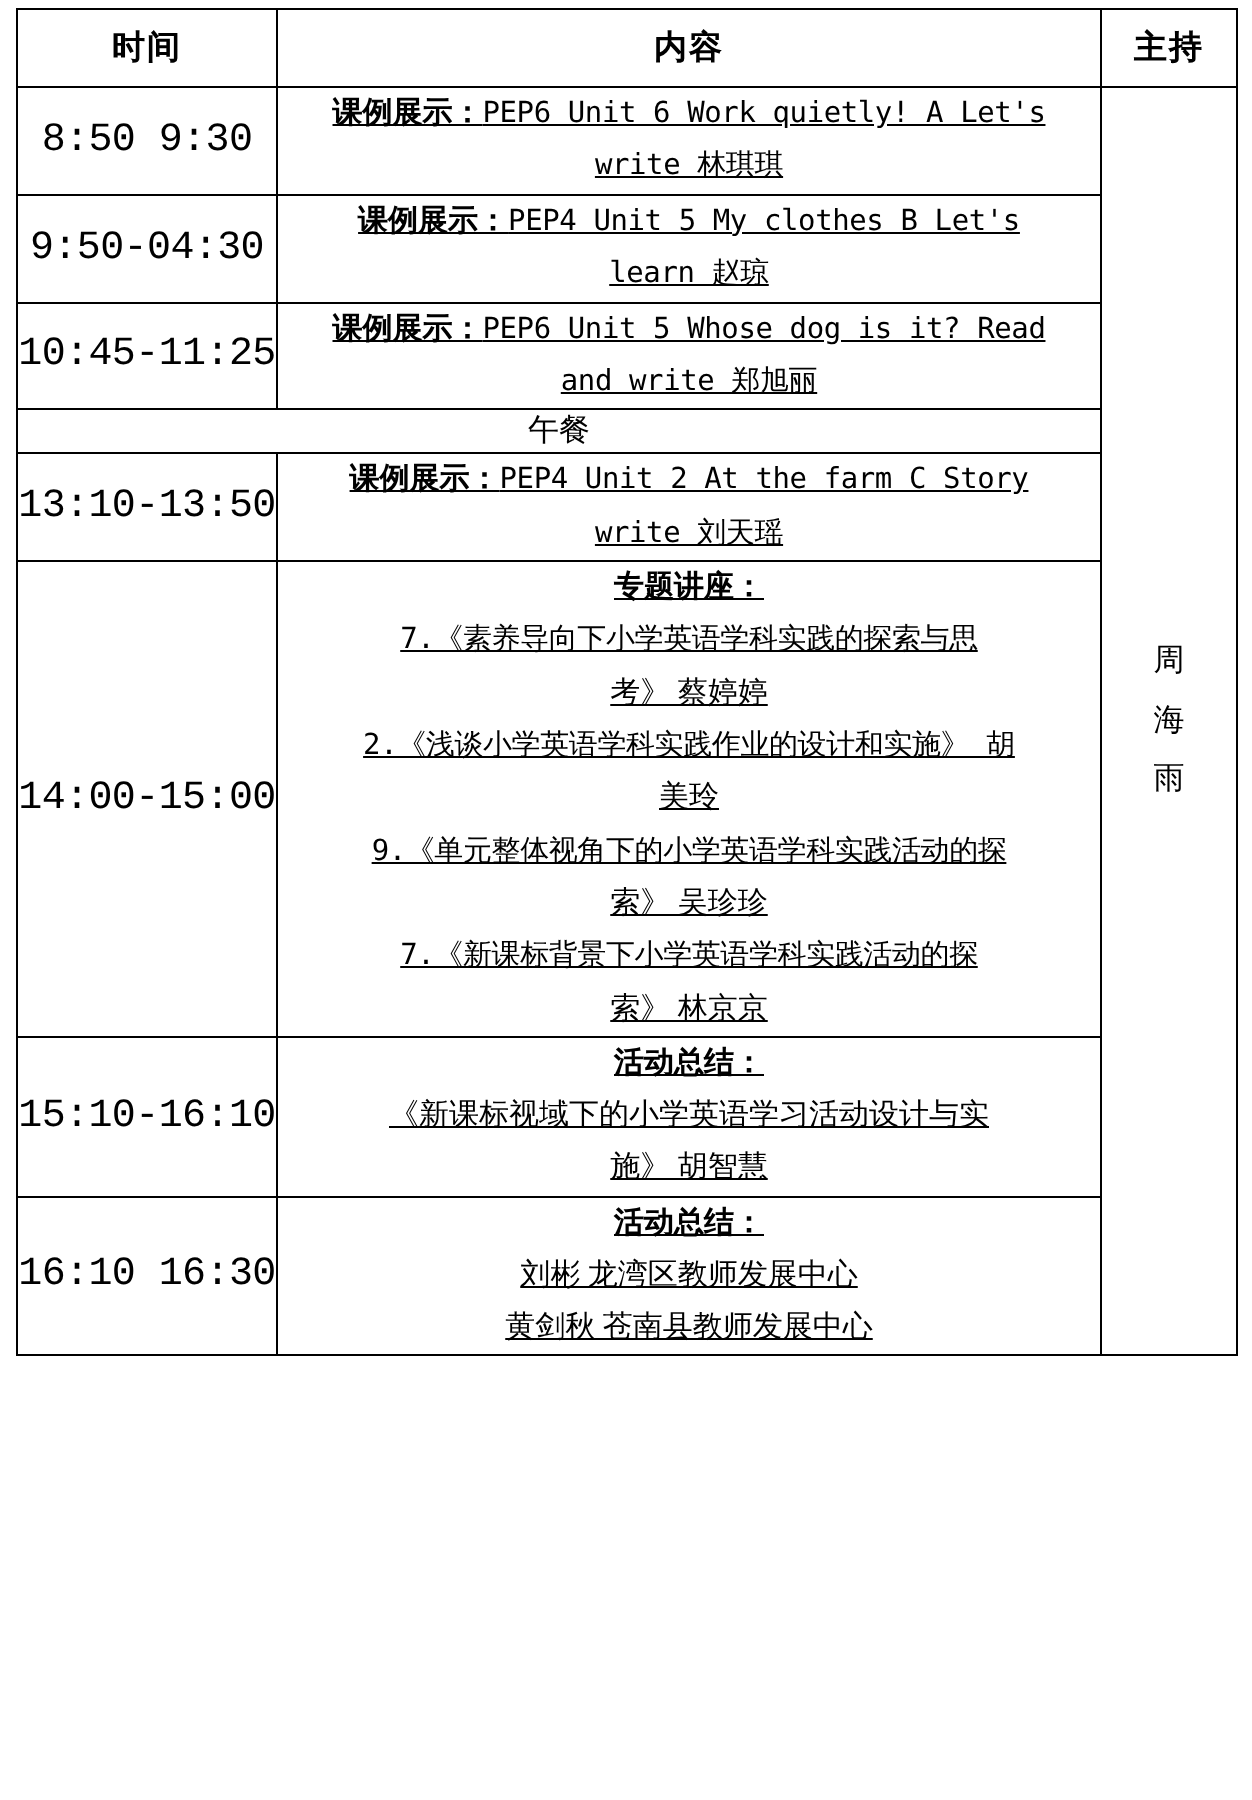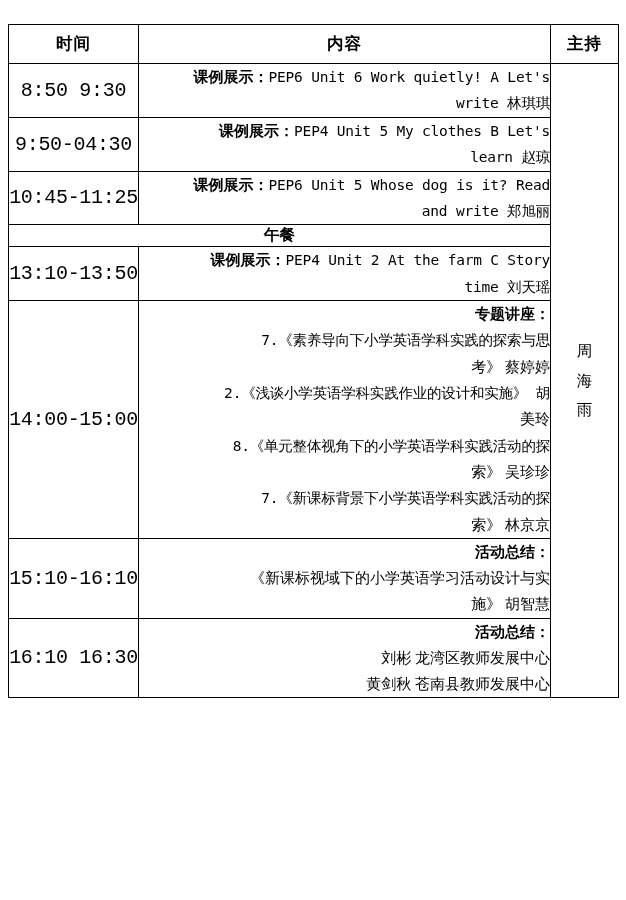--- a/index.html
+++ b/index.html
@@ -17,21 +17,20 @@
   .sheet {
     width: 626px;
     height: 900px;
     box-sizing: border-box;
     padding: 4px 8px 0 8px;
   }
   table.schedule {
     width: 610px;
     border-collapse: collapse;
     table-layout: fixed;
-    margin-top: 20px;
   }
   table.schedule td, table.schedule th {
     border: 1px solid #000000;
     vertical-align: middle;
     padding: 0;
   }
   col.c-time { width: 130px; }
   col.c-content { width: 412px; }
   col.c-host { width: 68px; }
 
@@ -47,34 +46,35 @@
     text-align: center;
     font-size: 20px;
     font-family: Liberation Mono, monospace;
     letter-spacing: -0.3px;
     padding: 2px 2px;
   }
   .content-cell {
     font-size: 15px;
     line-height: 1.75;
     padding: 6px 10px 6px 14px;
-    text-align: right;
+    text-align: center;
+    text-decoration: underline;
   }
   .content-cell .line {
     display: block;
     white-space: normal;
     word-break: break-word;
   }
   .content-cell b {
     font-weight: bold;
   }
   .lunch-cell {
     text-align: center;
     font-size: 15.5px;
-    font-weight: bold;
+    font-weight: normal;
     padding: 10px 0;
   }
   .host-cell {
     text-align: center;
     font-size: 15.5px;
     line-height: 1.9;
     width: 68px;
   }
   .host-cell .ch {
     display: block;
@@ -132,33 +132,33 @@
       </tr>
 
       <tr>
         <td class="lunch-cell" colspan="2">午餐</td>
       </tr>
 
       <tr>
         <td class="time-cell">13:10-13:50</td>
         <td class="content-cell">
             <span class="line"><b>课例展示：</b><span class="mono-en">PEP4 Unit 2 At the farm C Story</span></span>
-            <span class="line"><span class="mono-en">time 刘天瑶</span></span>
+            <span class="line"><span class="mono-en">write 刘天瑶</span></span>
           </td>
       </tr>
 
       <tr>
         <td class="time-cell">14:00-15:00</td>
         <td class="content-cell">
             <span class="line"><b>专题讲座：</b></span>
             <span class="line"><span class="mono-en">7.《素养导向下小学英语学科实践的探索与思</span></span>
             <span class="line"><span>考》  蔡婷婷</span></span>
             <span class="line"><span class="mono-en">2.《浅谈小学英语学科实践作业的设计和实施》  胡</span></span>
             <span class="line"><span>美玲</span></span>
-            <span class="line"><span class="mono-en">8.《单元整体视角下的小学英语学科实践活动的探</span></span>
+            <span class="line"><span class="mono-en">9.《单元整体视角下的小学英语学科实践活动的探</span></span>
             <span class="line"><span>索》  吴珍珍</span></span>
             <span class="line"><span class="mono-en">7.《新课标背景下小学英语学科实践活动的探</span></span>
             <span class="line"><span>索》   林京京</span></span>
           </td>
       </tr>
 
       <tr>
         <td class="time-cell">15:10-16:10</td>
         <td class="content-cell">
             <span class="line"><b>活动总结：</b></span>

